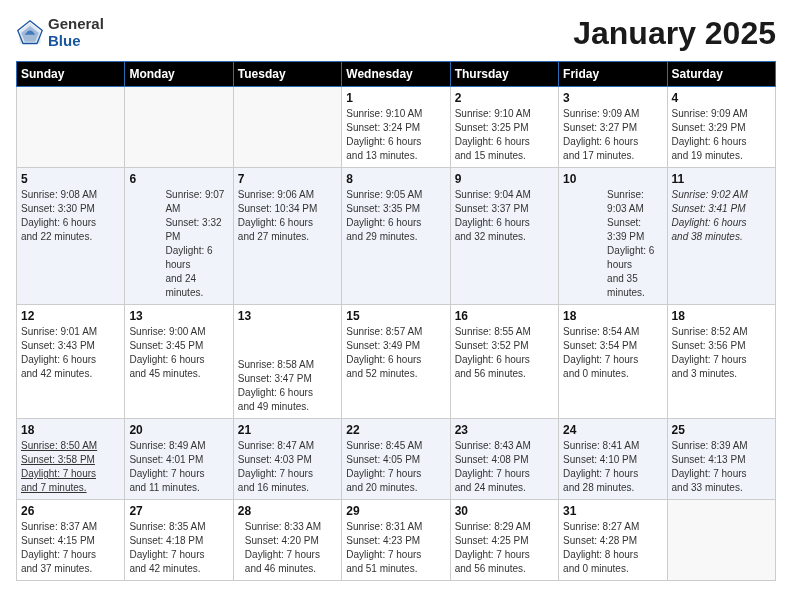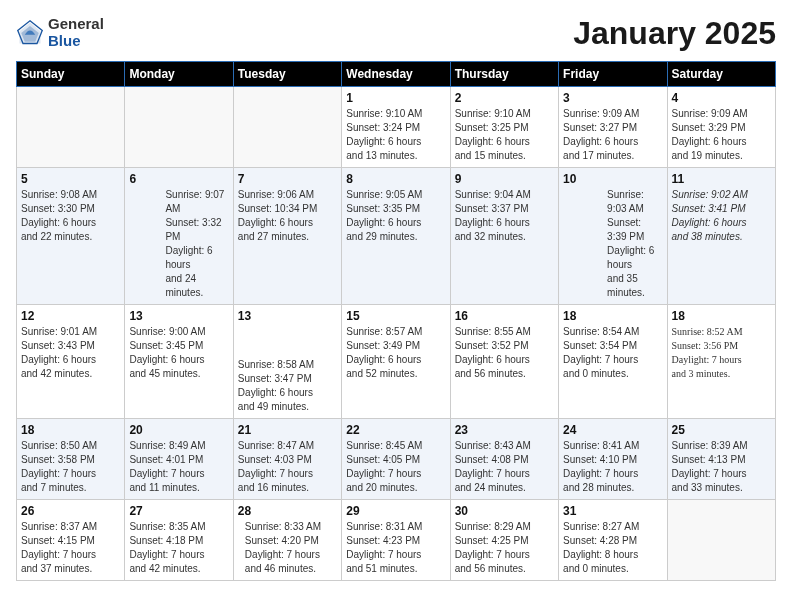--- a/index.html
+++ b/index.html
@@ -259,30 +259,30 @@
         </td>
         <td>
           <div class="day-number">18</div>
           <div class="day-info" style="white-space: pre-line;">Sunrise: 8:54 AM
 Sunset: 3:54 PM
 Daylight: 7 hours
 and 0 minutes.</div>
         </td>
         <td>
           <div class="day-number">18</div>
-          <div class="day-info" style="white-space: pre-line; font-family: Liberation Serif, serif;">Sunrise: 8:52 AM
+          <div class="day-info" style="white-space: pre-line;">Sunrise: 8:52 AM
 Sunset: 3:56 PM
 Daylight: 7 hours
 and 3 minutes.</div>
         </td>
       </tr>
       <tr class="week-row alt">
         <td>
           <div class="day-number">18</div>
-          <div class="day-info" style="white-space: pre-line;">Sunrise: 8:50 AM
+          <div class="day-info" style="white-space: pre-line; text-decoration: underline;">Sunrise: 8:50 AM
 Sunset: 3:58 PM
 Daylight: 7 hours
 and 7 minutes.</div>
         </td>
         <td>
           <div class="day-number">20</div>
           <div class="day-info" style="white-space: pre-line;">Sunrise: 8:49 AM
 Sunset: 4:01 PM
 Daylight: 7 hours
 and 11 minutes.</div>

